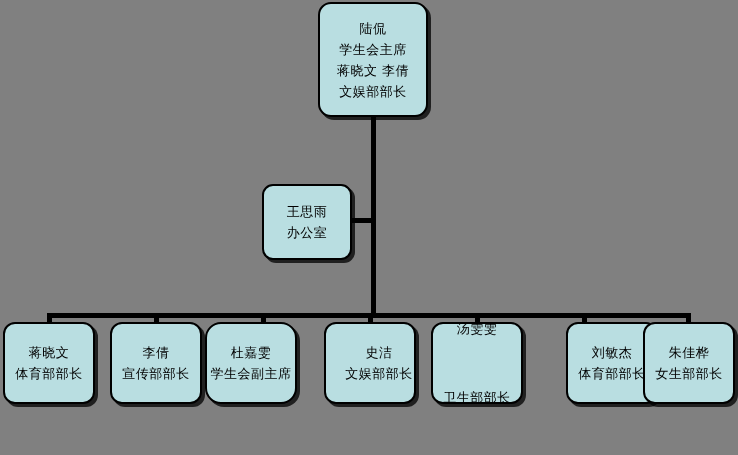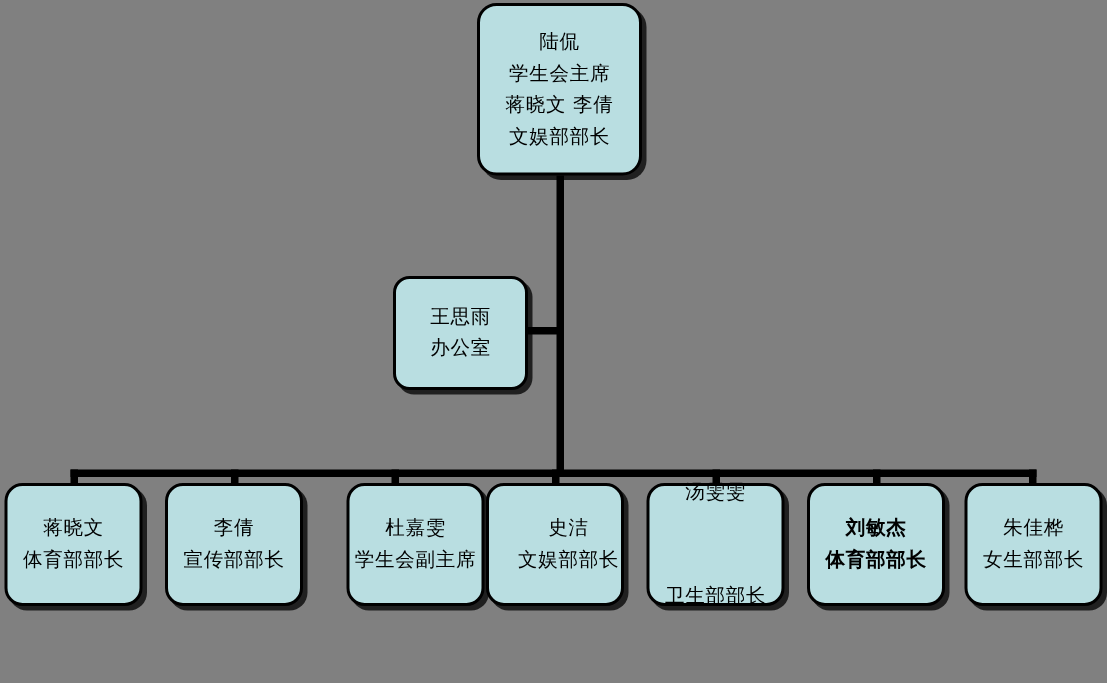--- a/index.html
+++ b/index.html
@@ -100,36 +100,36 @@
   <div class="node dept" style="left:3px;">
     <span class="ln">蒋晓文</span>
     <span class="ln">体育部部长</span>
   </div>
 
   <div class="node dept" style="left:110px;align-items:center;">
     <span class="ln">李倩</span>
     <span class="ln">宣传部部长</span>
   </div>
 
-  <div class="node dept" style="left:231px;">
+  <div class="node dept" style="left:205px;border-radius:16px;">
     <span class="ln">杜嘉雯</span>
     <span class="ln">学生会副主席</span>
   </div>
 
   <div class="node dept" style="left:324px;padding-left:18px;">
     <span class="ln">史洁</span>
     <span class="ln">文娱部部长</span>
   </div>
 
   <div class="node dept" style="left:431px;gap:48px;">
     <span class="ln">汤雯雯</span>
     <span class="ln">卫生部部长</span>
   </div>
 
-  <div class="node dept" style="left:538px;font-weight:bold;">
+  <div class="node dept" style="left:566px;">
     <span class="ln">刘敏杰</span>
     <span class="ln">体育部部长</span>
   </div>
 
   <div class="node dept" style="left:643px;">
     <span class="ln">朱佳桦</span>
     <span class="ln">女生部部长</span>
   </div>
 
 </div>

